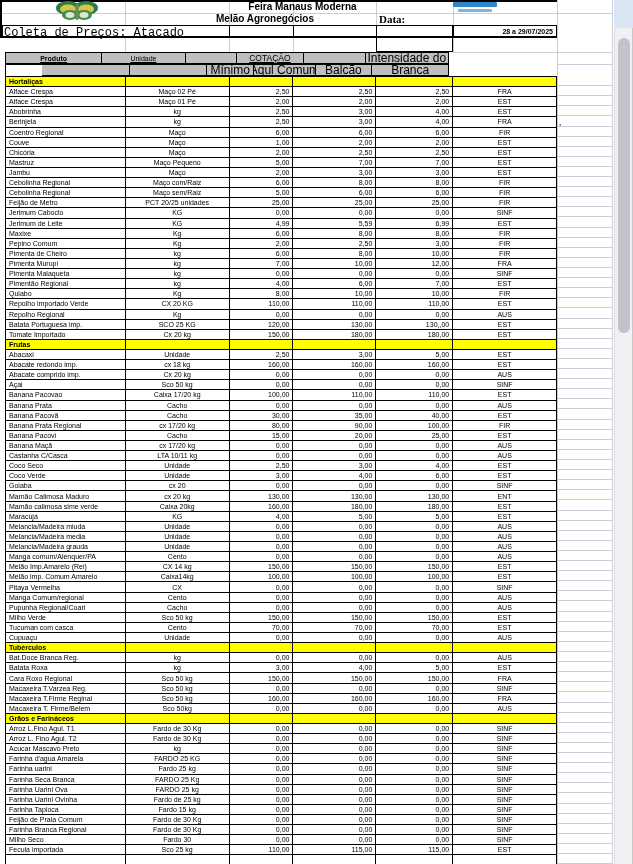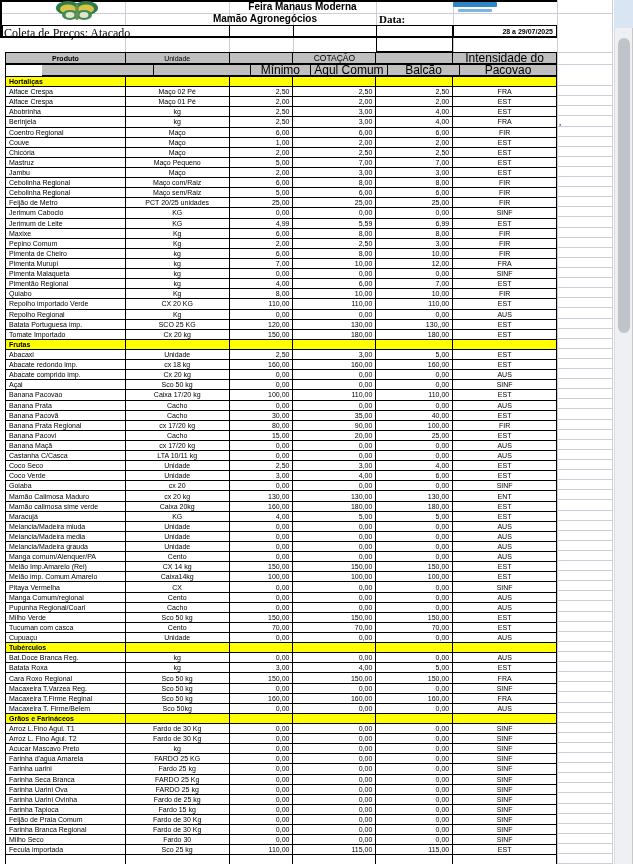--- a/index.html
+++ b/index.html
@@ -8,31 +8,31 @@
     position: relative; background: #ffffff; overflow: hidden;
     font-family: "Liberation Sans", sans-serif; color: #000;
   }
   
   .vgrid { position:absolute; width:1px; background:#ccccda; }
   .hgrid { position:absolute; height:1px; background:#ccccda; }
   
   .title { position:absolute; font-weight:bold; font-size:10px; text-align:center; white-space:nowrap; }
   .coleta-box { position:absolute; left:2px; top:25px; width:451px; height:13px;
     border:1px solid #000; border-bottom:2px solid #000; background:#fff; }
-  .coleta-text { position:absolute; left:4px; top:26px; font-family:Liberation Serif, serif; font-size:12px; white-space:nowrap; }
+  .coleta-text { position:absolute; left:4px; top:26px; font-family:Liberation Mono, monospace; font-size:12px; white-space:nowrap; }
   .data-label { position:absolute; left:379px; top:13px; font-family:"Liberation Serif", serif; font-weight:bold; font-size:11px; }
   .date-cell { position:absolute; left:453px; top:25px; width:104px; height:13px;
     border:1px solid #000; border-bottom:2px solid #000; font-size:7px; font-weight:bold;
     display:flex; align-items:center; justify-content:flex-end; padding-right:3px; background:#fff; }
   .blackline { position:absolute; background:#000; }
   .underdata-box { position:absolute; left:376px; top:38px; width:77px; height:14px;
     border-left:1px solid #000; border-right:1px solid #000; border-bottom:1px solid #000; }
   
-  .ghead { position:absolute; left:5px; width:552px; height:12px; display:flex;
-    border-left:1px solid #000; border-top:1px solid #000; }
+  .ghead { position:absolute; left:5px; width:444px; height:12px; display:flex;
+    border-left:1px solid #000; border-top:1px solid #000;text-decoration:underline; }
   .gcell { background:#bfbfbf; border-right:1px solid #000; border-bottom:1px solid #000;
     display:flex; align-items:center; justify-content:center; font-size:12px; white-space:nowrap; overflow:hidden; }
   .gc-bold { font-weight:bold; font-size:7px; }
   .gc-sm { font-size:7px; }
   
   .c0 { width:120px; } .c1 { width:104px; } .c2 { width:64px; }
   .c3 { width:83px; }  .c4 { width:77px; }  .c5 { width:104px; }
   
   .ptable { position:absolute; left:5px; top:76px; width:552px; height:789px;
     display:flex; flex-direction:column; border-left:1px solid #000; border-top:1px solid #000; }
@@ -85,21 +85,21 @@
     <ellipse cx="32" cy="9" rx="8" ry="4.5" fill="#d9c544"></ellipse>
     <ellipse cx="16" cy="15" rx="8" ry="5" fill="#3d8a5a"></ellipse>
     <ellipse cx="30" cy="15" rx="8" ry="5" fill="#3d8a5a"></ellipse>
     <ellipse cx="16" cy="15" rx="4.5" ry="3" fill="#e8e3c8"></ellipse>
     <ellipse cx="30" cy="15" rx="4.5" ry="3" fill="#e8e3c8"></ellipse>
     <rect x="21.5" y="4" width="3" height="16" rx="1.5" fill="#6b8f4e"></rect>
   </svg>
 </div>
 
 <div class="title" style="left:229px; top:1px; width:147px;">Feira Manaus Moderna</div>
-<div class="title" style="left:125px; top:13px; width:280px;">Mamão Agronegócios</div>
+<div class="title" style="left:125px; top:13px; width:280px;">Melão Agronegócios</div>
 
 <div class="bluemark">
   <div class="l1"></div>
     <div class="l2"></div>
 </div>
 
 <div class="coleta-box"></div>
 <div class="blackline" style="left:229px; top:25px; width:1px; height:13px;"></div>
 <div class="blackline" style="left:293px; top:25px; width:1px; height:13px;"></div>
 <div class="blackline" style="left:376px; top:25px; width:1px; height:13px;"></div>
@@ -115,21 +115,21 @@
   <div class="gcell c3" style="font-size:8.5px;">COTAÇÃO</div>
   <div class="gcell c4"></div>
   <div class="gcell c5">Intensidade do</div>
 </div>
 <div class="ghead" style="top:64px;padding-left:36px;">
   <div class="gcell c0"></div>
   <div class="gcell c1"></div>
   <div class="gcell c2">Mínimo</div>
   <div class="gcell c3">Agul Comum</div>
   <div class="gcell c4">Balcão</div>
-  <div class="gcell c5">Pacovao</div>
+  <div class="gcell c5">Branca</div>
 </div>
 
 <div class="ptable">
     <div class="prow sec">
       <div class="pcell c0 pname">Hortaliças</div>
       <div class="pcell c1 ctr"></div>
       <div class="pcell c2 num"></div>
       <div class="pcell c3 num"></div>
       <div class="pcell c4 num"></div>
       <div class="pcell c5 ctr"></div>

